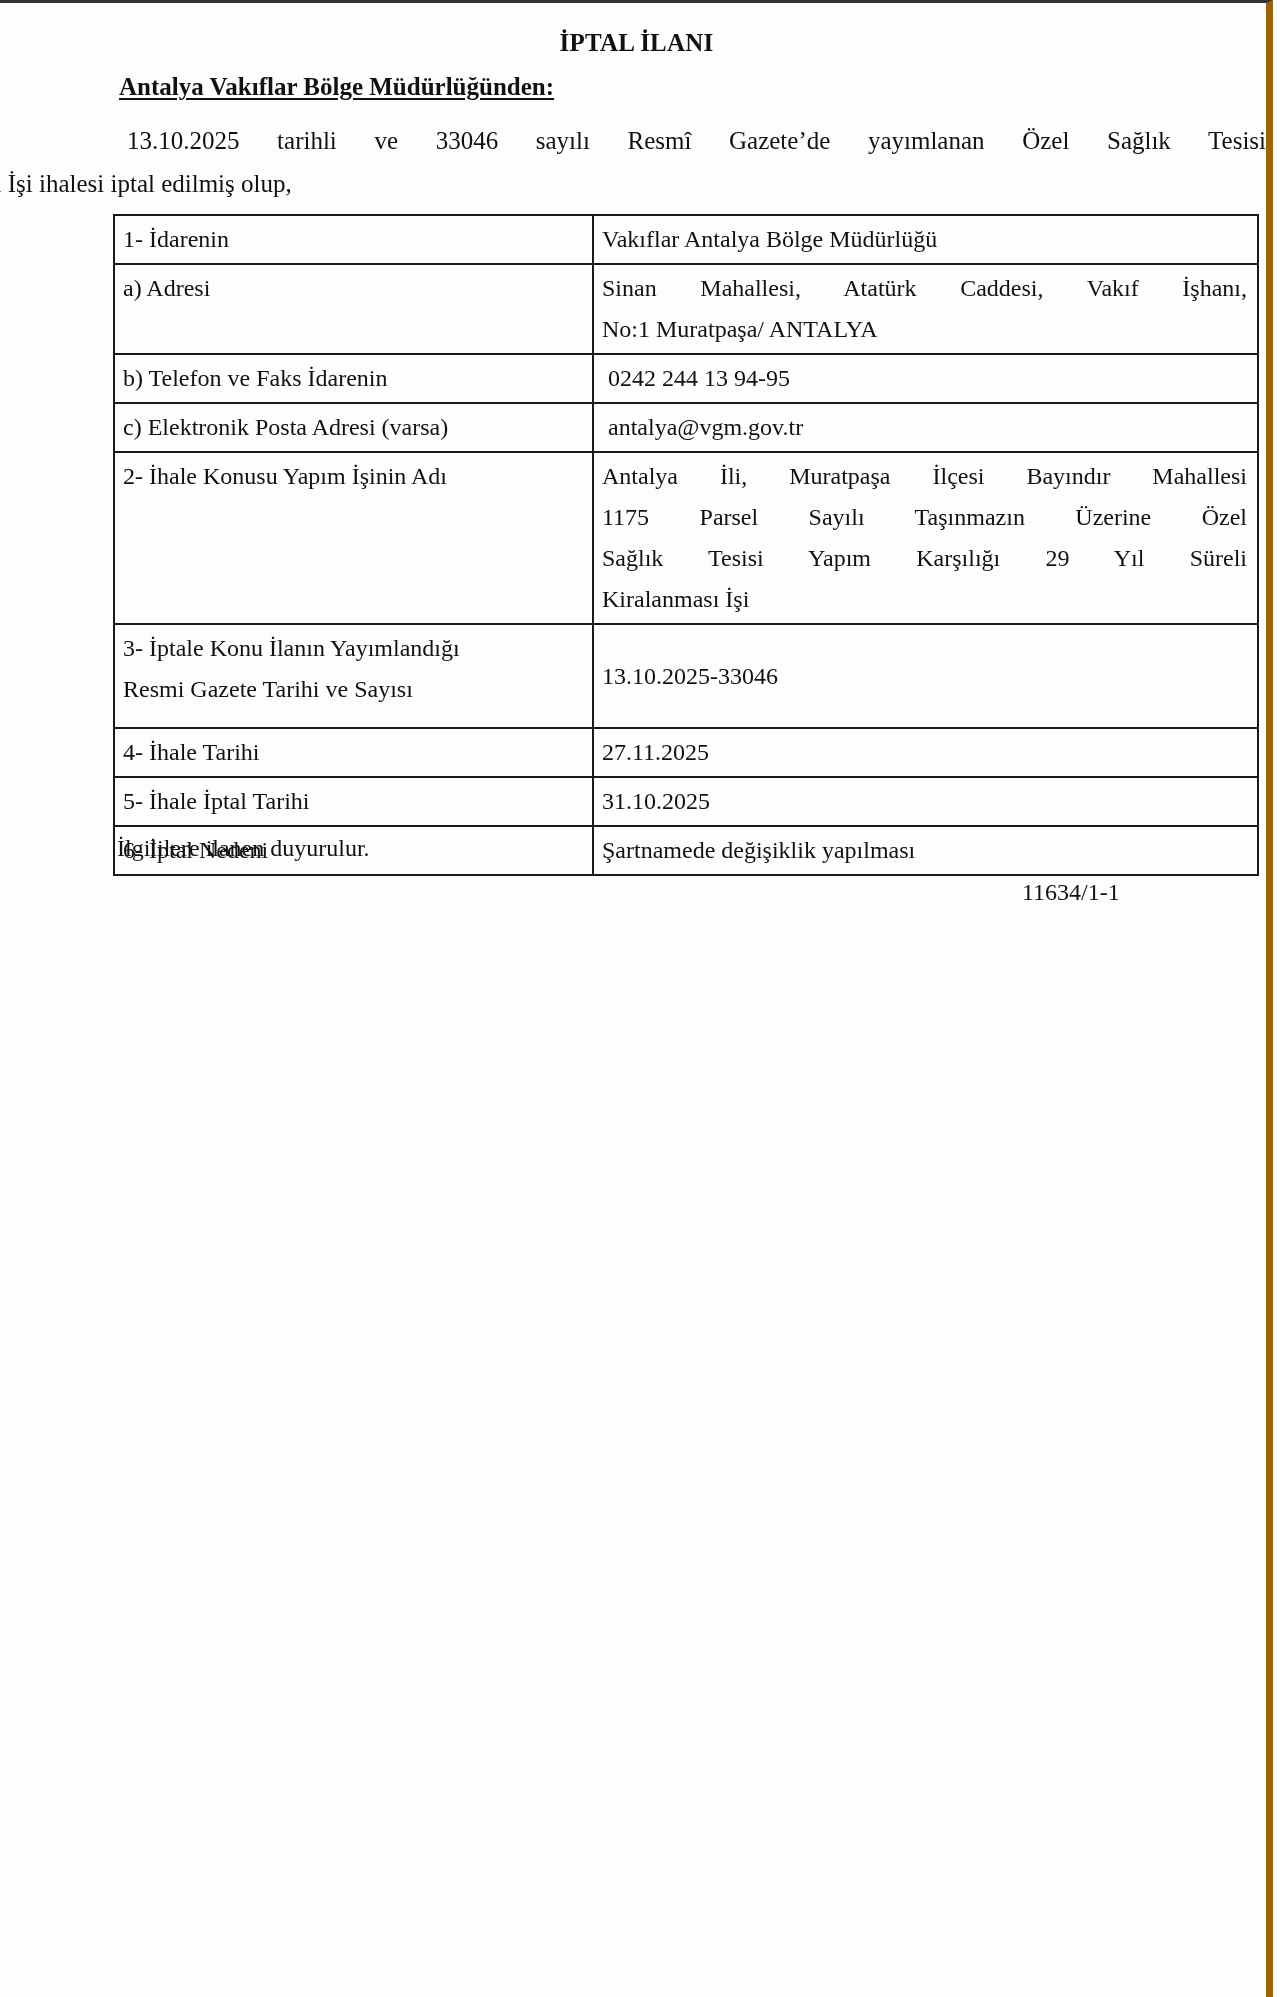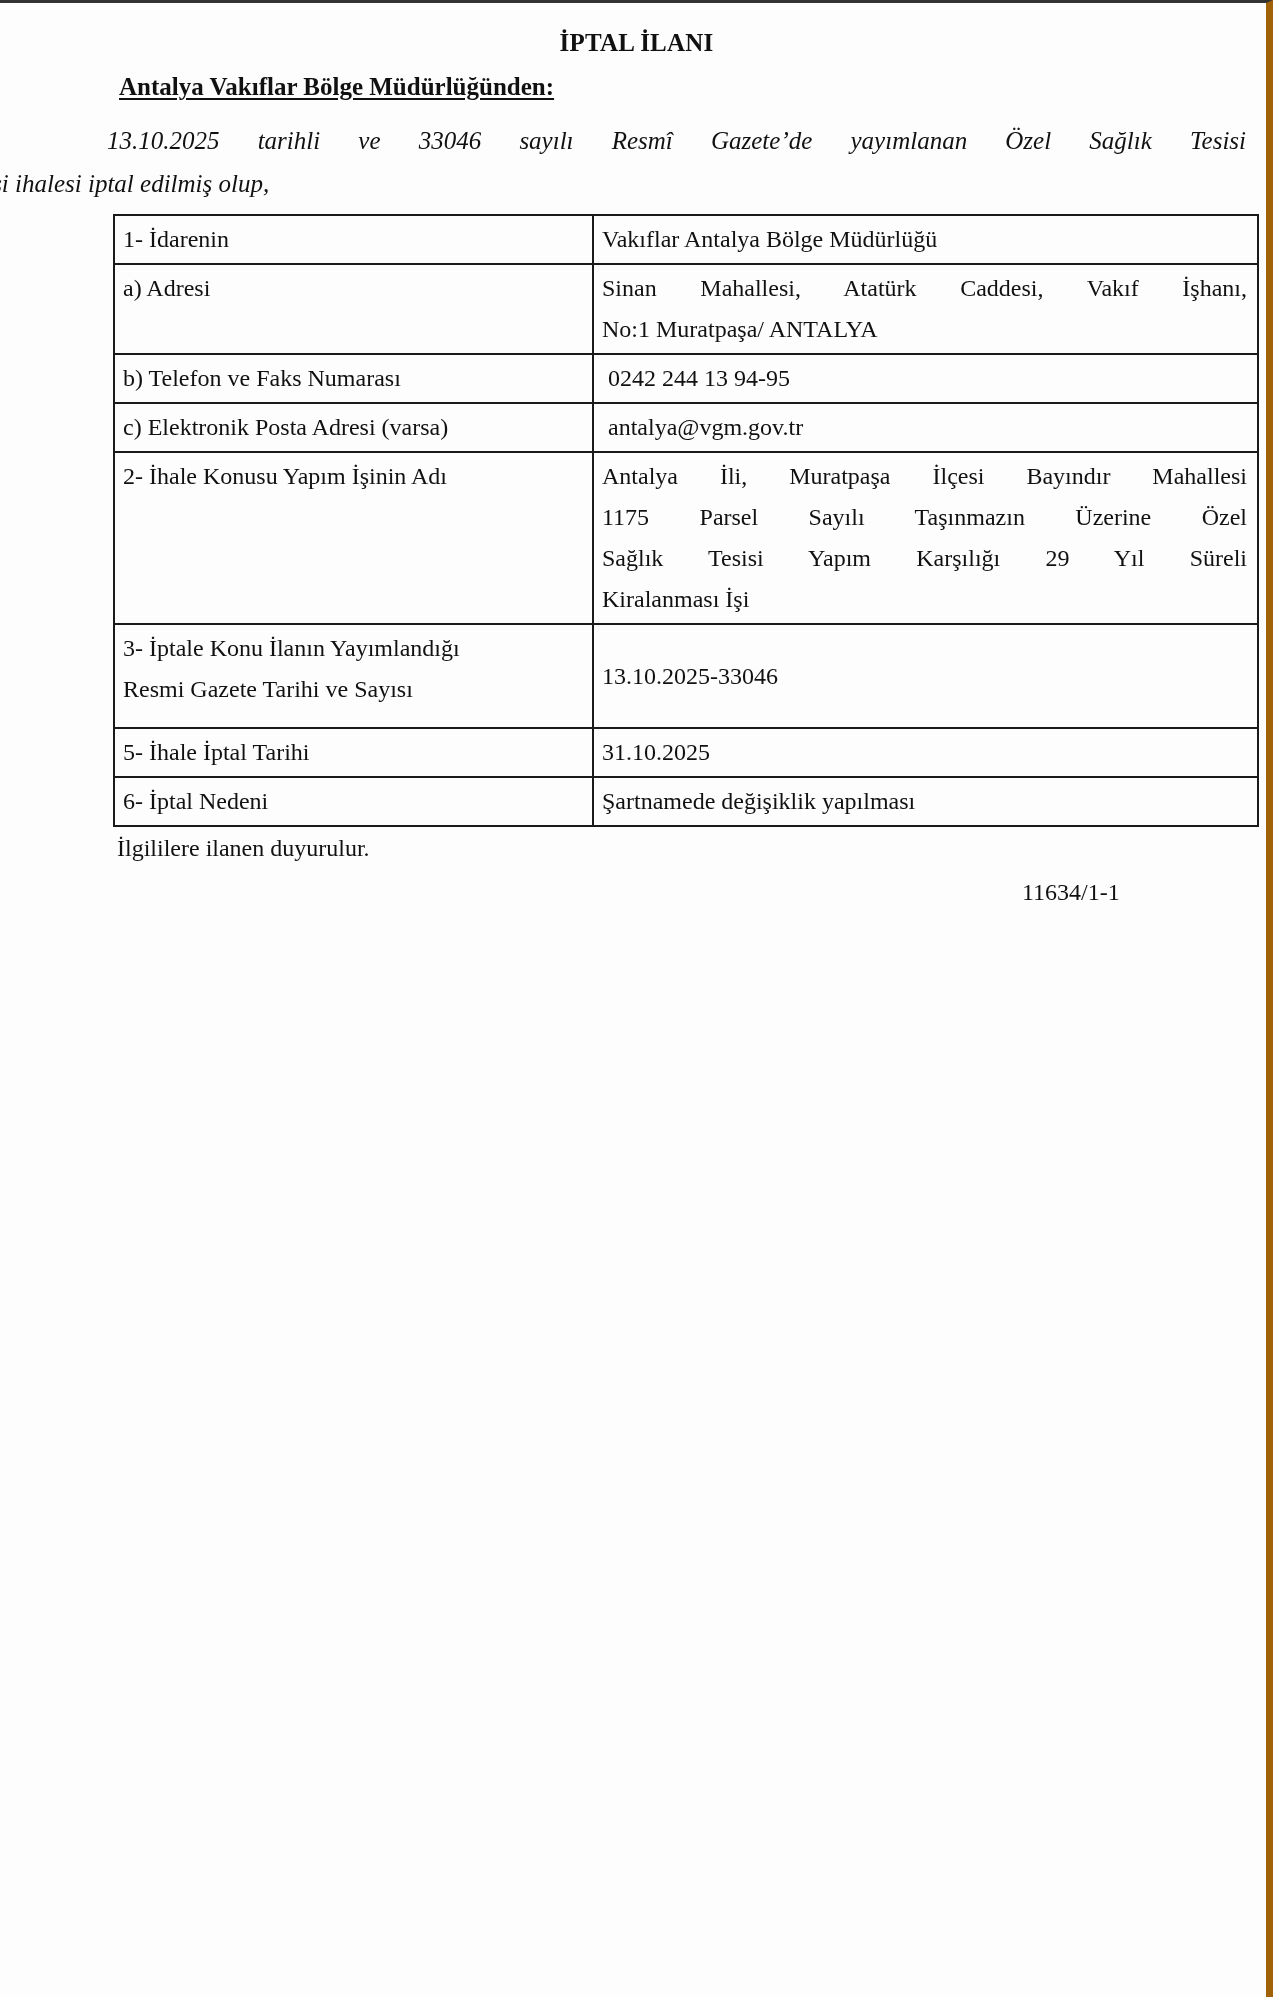--- a/index.html
+++ b/index.html
@@ -42,27 +42,26 @@
       left: 119px;
       font-weight: bold;
       font-size: 25px;
       text-decoration: underline;
       text-decoration-thickness: 2px;
       text-underline-offset: 3px;
     }
     .intro {
       position: absolute;
       top: 116px;
-      left: 8px;
+      left: 28px;
       width: 1238px;
       font-size: 25px;
       line-height: 43px;
       text-align: justify;
       text-indent: 99px;
-      font-style: italic;
     }
     .intro .line1 {
       display: block;
       text-align: justify;
       text-align-last: justify;
     }
     table.info {
       position: absolute;
       top: 211px;
       left: 113px;
@@ -126,21 +125,21 @@
         <td class="value">Vakıflar Antalya Bölge Müdürlüğü</td>
       </tr>
       <tr style="height:86px;">
         <td class="label">a) Adresi</td>
         <td class="value just-last">
           <span class="jl">Sinan Mahallesi, Atatürk Caddesi, Vakıf İşhanı,</span>
           <span style="display:block;">No:1 Muratpaşa/ ANTALYA</span>
         </td>
       </tr>
       <tr style="height:43px;">
-        <td class="label">b) Telefon ve Faks Numarası</td>
+        <td class="label">b) Telefon ve Faks İdarenin</td>
         <td class="value" style="white-space:pre;"> 0242 244 13 94-95</td>
       </tr>
       <tr style="height:44px;">
         <td class="label">c) Elektronik Posta Adresi (varsa)</td>
         <td class="value" style="white-space:pre;"> antalya@vgm.gov.tr</td>
       </tr>
       <tr style="height:170px;padding-left:24px;">
         <td class="label">2- İhale Konusu Yapım İşinin Adı</td>
         <td class="value just-last">
           <span class="jl">Antalya İli, Muratpaşa İlçesi Bayındır Mahallesi</span>
@@ -149,20 +148,24 @@
           <span style="display:block;">Kiralanması İşi</span>
         </td>
       </tr>
       <tr style="height:104px;">
         <td class="label">
           <span style="display:block;">3- İptale Konu İlanın Yayımlandığı</span>
           <span style="display:block;">Resmi Gazete Tarihi ve Sayısı</span>
         </td>
         <td class="value middle">13.10.2025-33046</td>
       </tr>
+      <tr style="height:44px;">
+        <td class="label">4- İhale Tarihi</td>
+        <td class="value">27.11.2025</td>
+      </tr>
       <tr style="height:43px;">
         <td class="label">5- İhale İptal Tarihi</td>
         <td class="value">31.10.2025</td>
       </tr>
       <tr style="height:44px;">
         <td class="label">6- İptal Nedeni</td>
         <td class="value">Şartnamede değişiklik yapılması</td>
       </tr>
     </tbody>
   </table>

